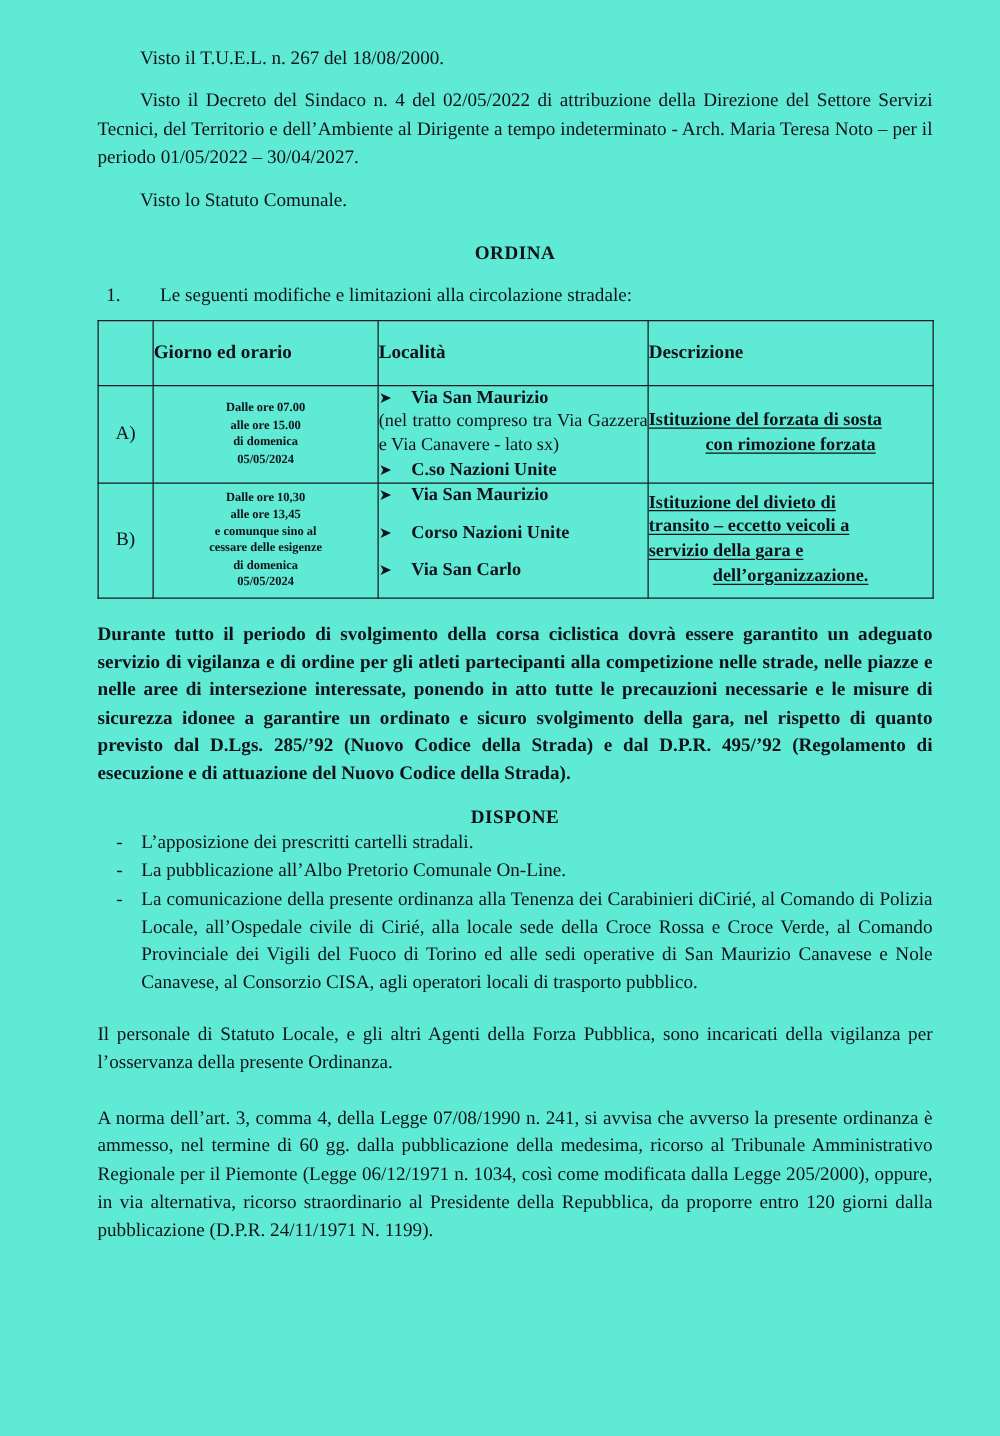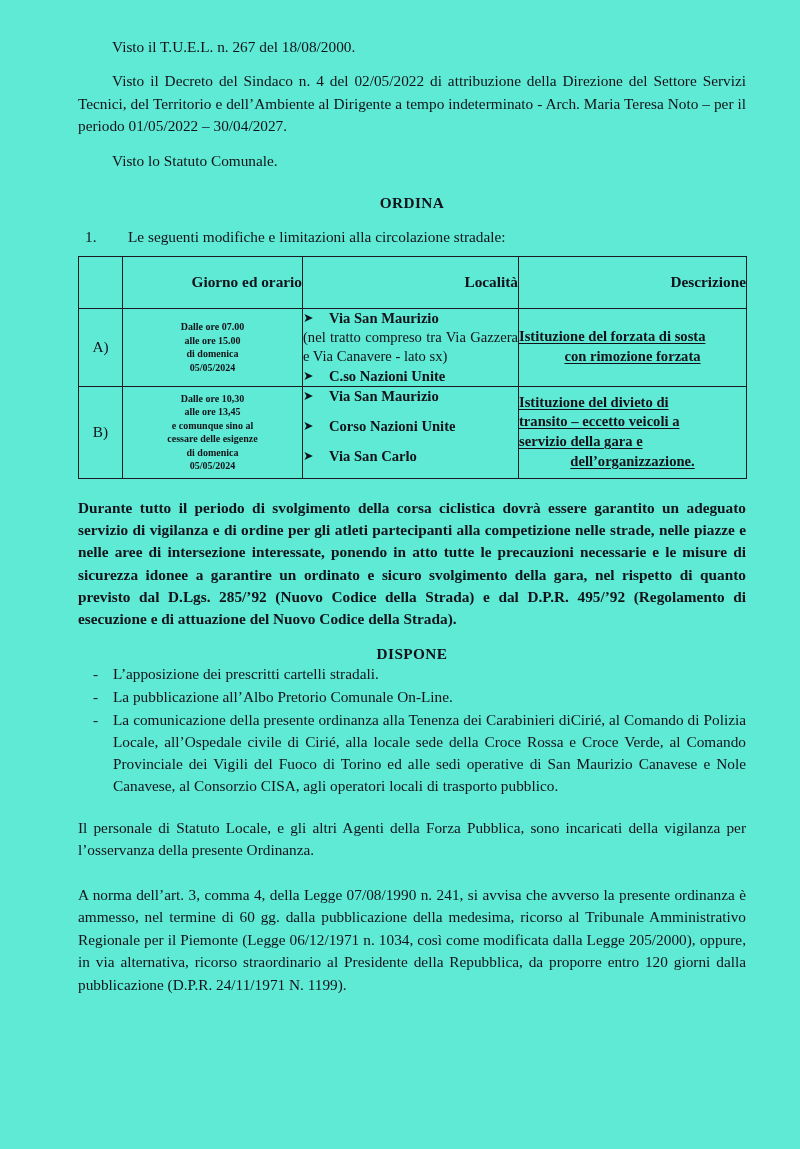--- a/index.html
+++ b/index.html
@@ -81,21 +81,21 @@
     padding: 0;
     vertical-align: middle;
   }
   col.c-letter { width: 44px; }
   col.c-day    { width: 180px; }
   col.c-loc    { width: 216px; }
   col.c-desc   { width: 228px; }
 
   .th-cell {
     height: 51px;
-    text-align: right;
+    text-align: left;
     font-weight: bold;
     font-size: 15.3px;
   }
   .td-letter {
     text-align: center;
     font-size: 15.3px;
   }
   .td-day {
     text-align: center;
     font-weight: bold;

